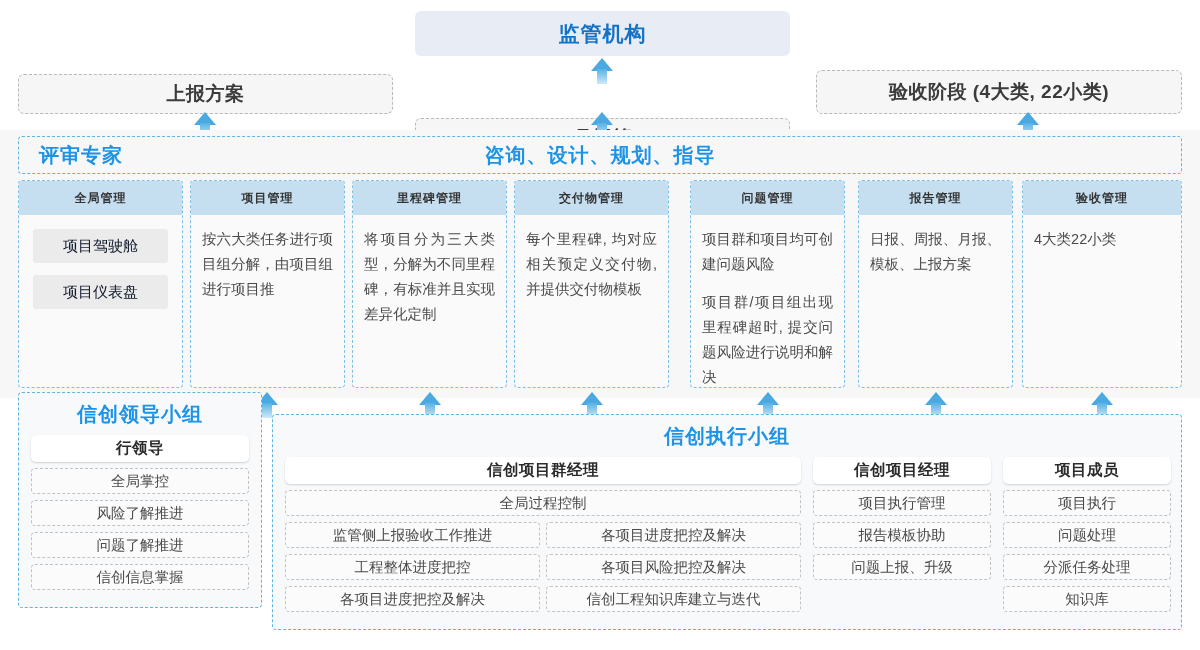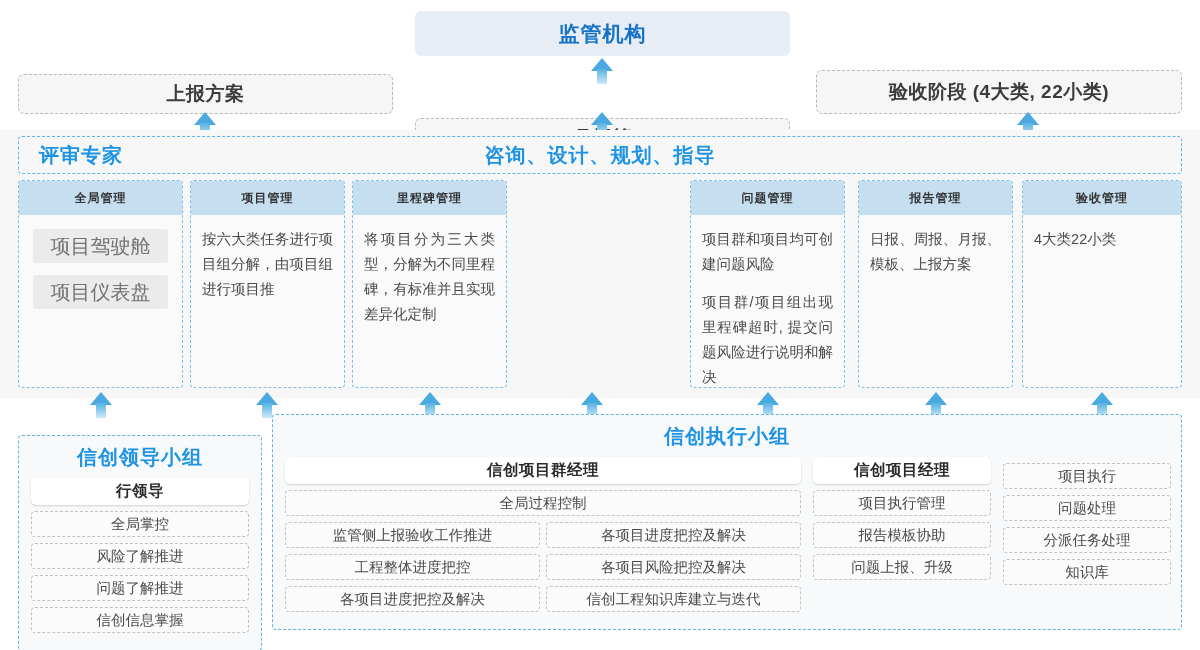--- a/index.html
+++ b/index.html
@@ -111,22 +111,22 @@
     line-height: 1.72;
   }
   .col-body p { text-align: justify; text-justify: inter-ideograph; }
   .col-body p + p { margin-top: 13px; }
   .chip {
     background: #ebebeb;
     border-radius: 3px;
     height: 34px;
     margin: 0 4px 12px 4px;
     display: flex; align-items: center; justify-content: center;
-    color: #737373;
-    font-size: 20px;
+    color: #0f172a;
+    font-size: 15px;
   }
 
   
   .bottom-group {
     position: absolute;
     border: 1px dashed #5fb4e6;
     border-radius: 4px;
     background: #f8f9fa;
   }
   .group-title {
@@ -222,20 +222,26 @@
     </div>
   </div>
 
   <div class="col" style="left:352px; width:155px;">
     <div class="col-title">里程碑管理</div>
     <div class="col-body">
       <p>将项目分为三大类型，分解为不同里程碑，有标准并且实现差异化定制</p>
     </div>
   </div>
 
+  <div class="col" style="left:514px; width:155px;">
+    <div class="col-title">交付物管理</div>
+    <div class="col-body">
+      <p>每个里程碑, 均对应相关预定义交付物,并提供交付物模板</p>
+    </div>
+  </div>
 
   <div class="col" style="left:690px; width:155px;">
     <div class="col-title">问题管理</div>
     <div class="col-body">
       <p>项目群和项目均可创建问题风险</p>
       <p>项目群/项目组出现里程碑超时, 提交问题风险进行说明和解决</p>
     </div>
   </div>
 
   <div class="col" style="left:858px; width:155px;">
@@ -274,21 +280,21 @@
     </div>
   <div class="arrow" style="left:925px; top:392px;">
       <div class="head"></div>
       <div class="shaft"></div>
     </div>
   <div class="arrow" style="left:1091px; top:392px;">
       <div class="head"></div>
       <div class="shaft"></div>
     </div>
 
-  <div class="bottom-group" style="left:18px; top:435px; width:244px; height:216px;">
+  <div class="bottom-group" style="left:18px; top:392px; width:244px; height:216px;">
     <div class="group-title">信创领导小组</div>
     <div class="role-col" style="left:12px; top:42px; width:218px;">
       <div class="role-head">行领导</div>
       <div class="role-item">全局掌控</div>
       <div class="role-item">风险了解推进</div>
       <div class="role-item">问题了解推进</div>
       <div class="role-item">信创信息掌握</div>
     </div>
   </div>
 
@@ -313,20 +319,21 @@
     </div>
 
     <div class="role-col" style="left:540px; top:42px; width:178px;">
       <div class="role-head">信创项目经理</div>
       <div class="role-item">项目执行管理</div>
       <div class="role-item">报告模板协助</div>
       <div class="role-item">问题上报、升级</div>
     </div>
 
     <div class="role-col" style="left:730px; top:42px; width:168px;">
+      <div class="role-head">项目成员</div>
       <div class="role-item">项目执行</div>
       <div class="role-item">问题处理</div>
       <div class="role-item">分派任务处理</div>
       <div class="role-item">知识库</div>
     </div>
   </div>
 
 </div>
 
 </body></html>

